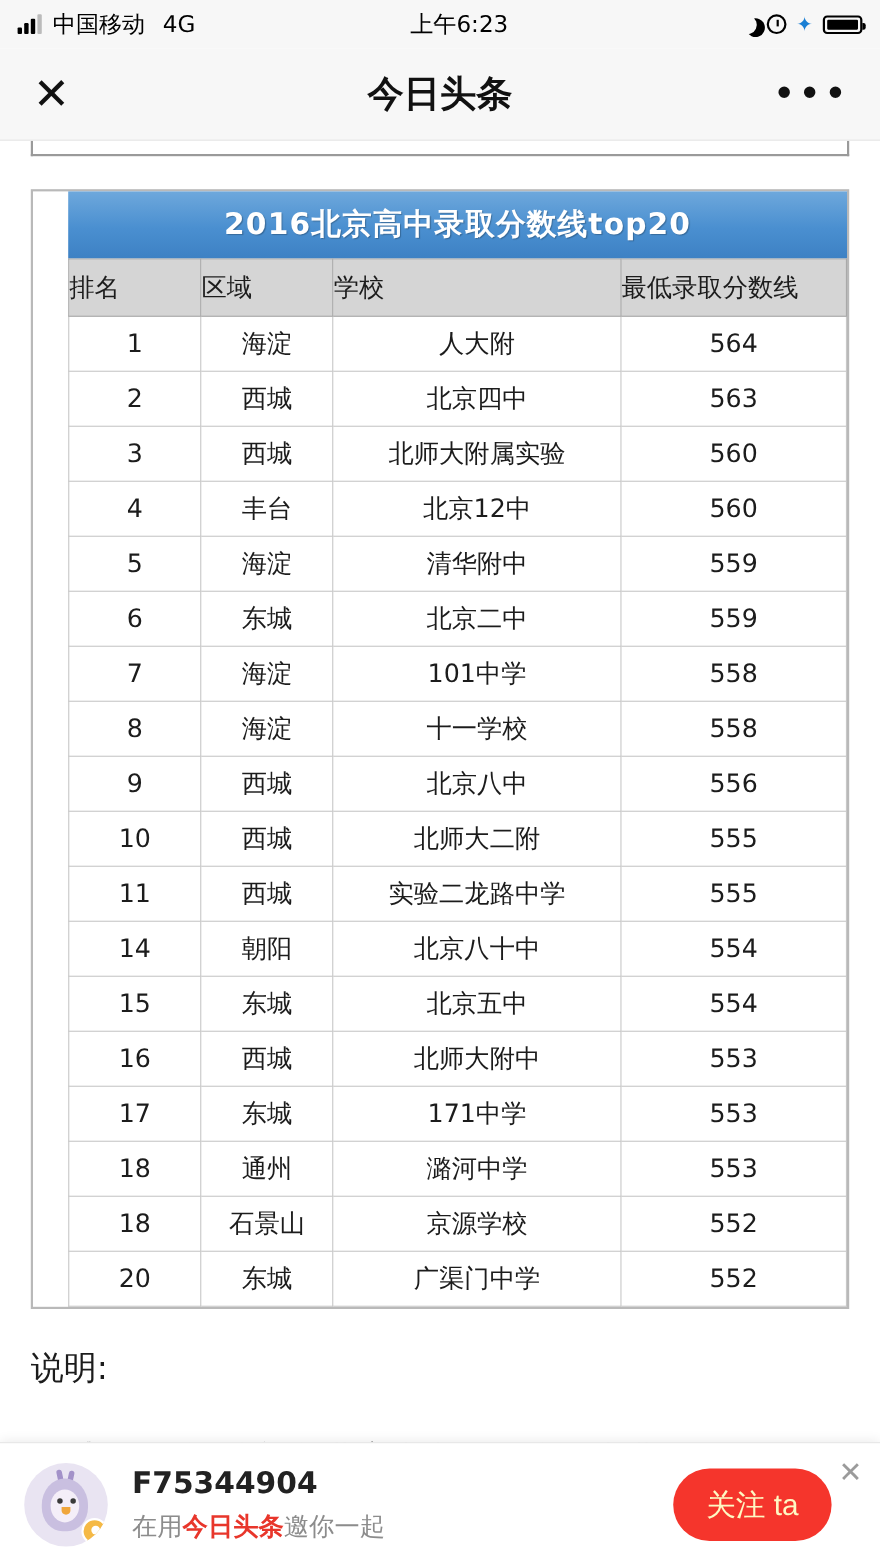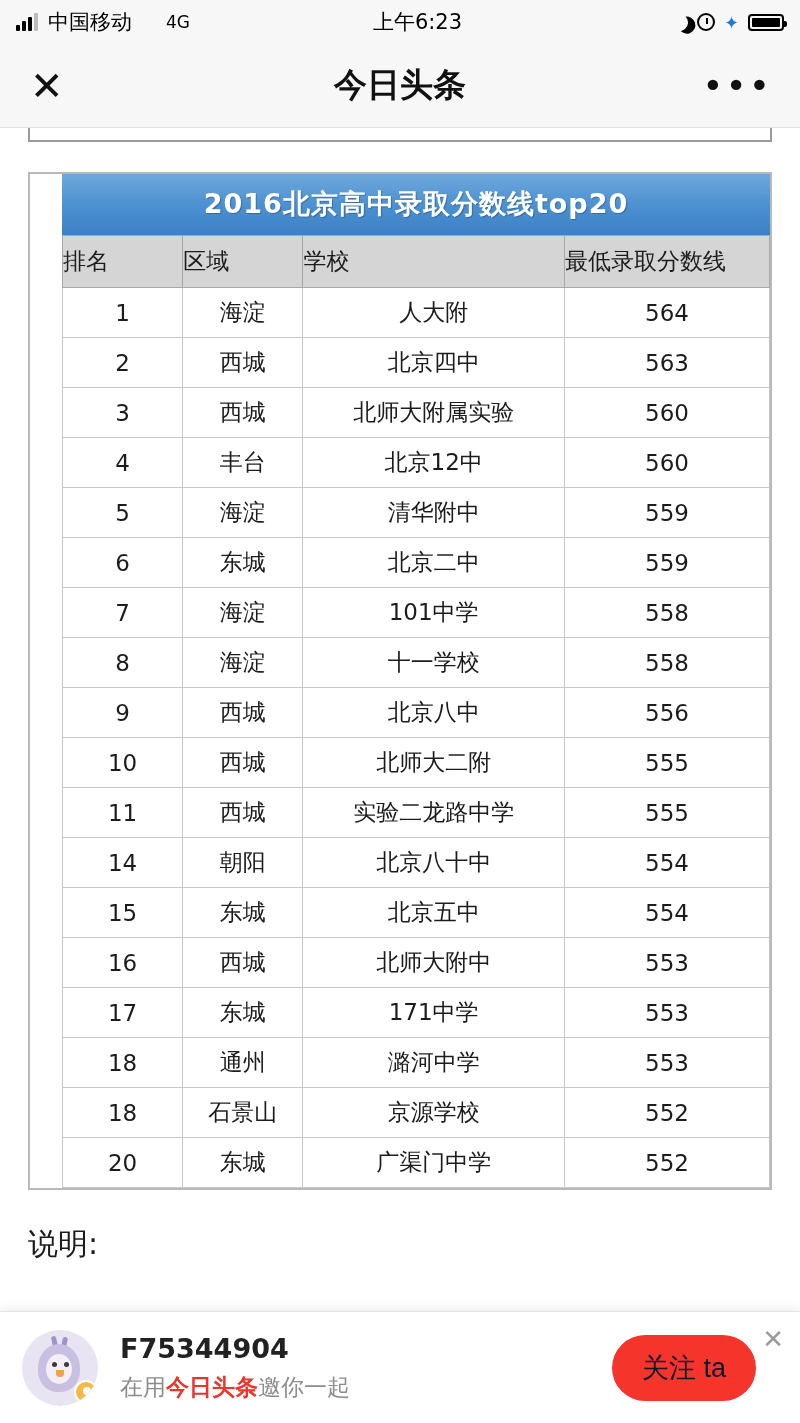--- a/index.html
+++ b/index.html
@@ -30,21 +30,21 @@
     position: relative;
   }
   .sb-left { display: flex; align-items: center; gap: 10px; }
   .signal-bars { display: flex; align-items: flex-end; gap: 2px; height: 18px; }
   .signal-bars i { display: block; width: 4px; background: #000; border-radius: 1px; }
   .signal-bars i:nth-child(1) { height: 6px; }
   .signal-bars i:nth-child(2) { height: 10px; }
   .signal-bars i:nth-child(3) { height: 14px; }
   .signal-bars i:nth-child(4) { height: 18px; background: #bbb; }
   .carrier { font-size: 21px; letter-spacing: 0px; }
-  .netmode { font-size: 17px; margin-left: 24px; }
+  .netmode { font-size: 21px; margin-left: 6px; }
   .sb-center {
     position: absolute;
     left: 12px; right: 0;
     text-align: center;
     font-size: 21px;
     margin-left: 23px;
   }
   .sb-right {
     margin-left: auto;
     display: flex;
@@ -295,21 +295,21 @@
   }
   .promo-sub {
     font-size: 23px;
     color: #8c8c8c;
     white-space: nowrap;
   }
   .promo-sub b { color: #e8362b; font-weight: 700; }
   .promo-btn {
     flex: 0 0 auto;
     background: #f5352c;
-    color: #0f172a;
+    color: #fef9c3;
     font-size: 27px;
     border-radius: 36px;
     padding: 15px 30px;
     border: none;
     cursor: pointer;
     margin-right: 22px;
   }
   .promo-close {
     position: absolute;
     top: 14px; right: 16px;

